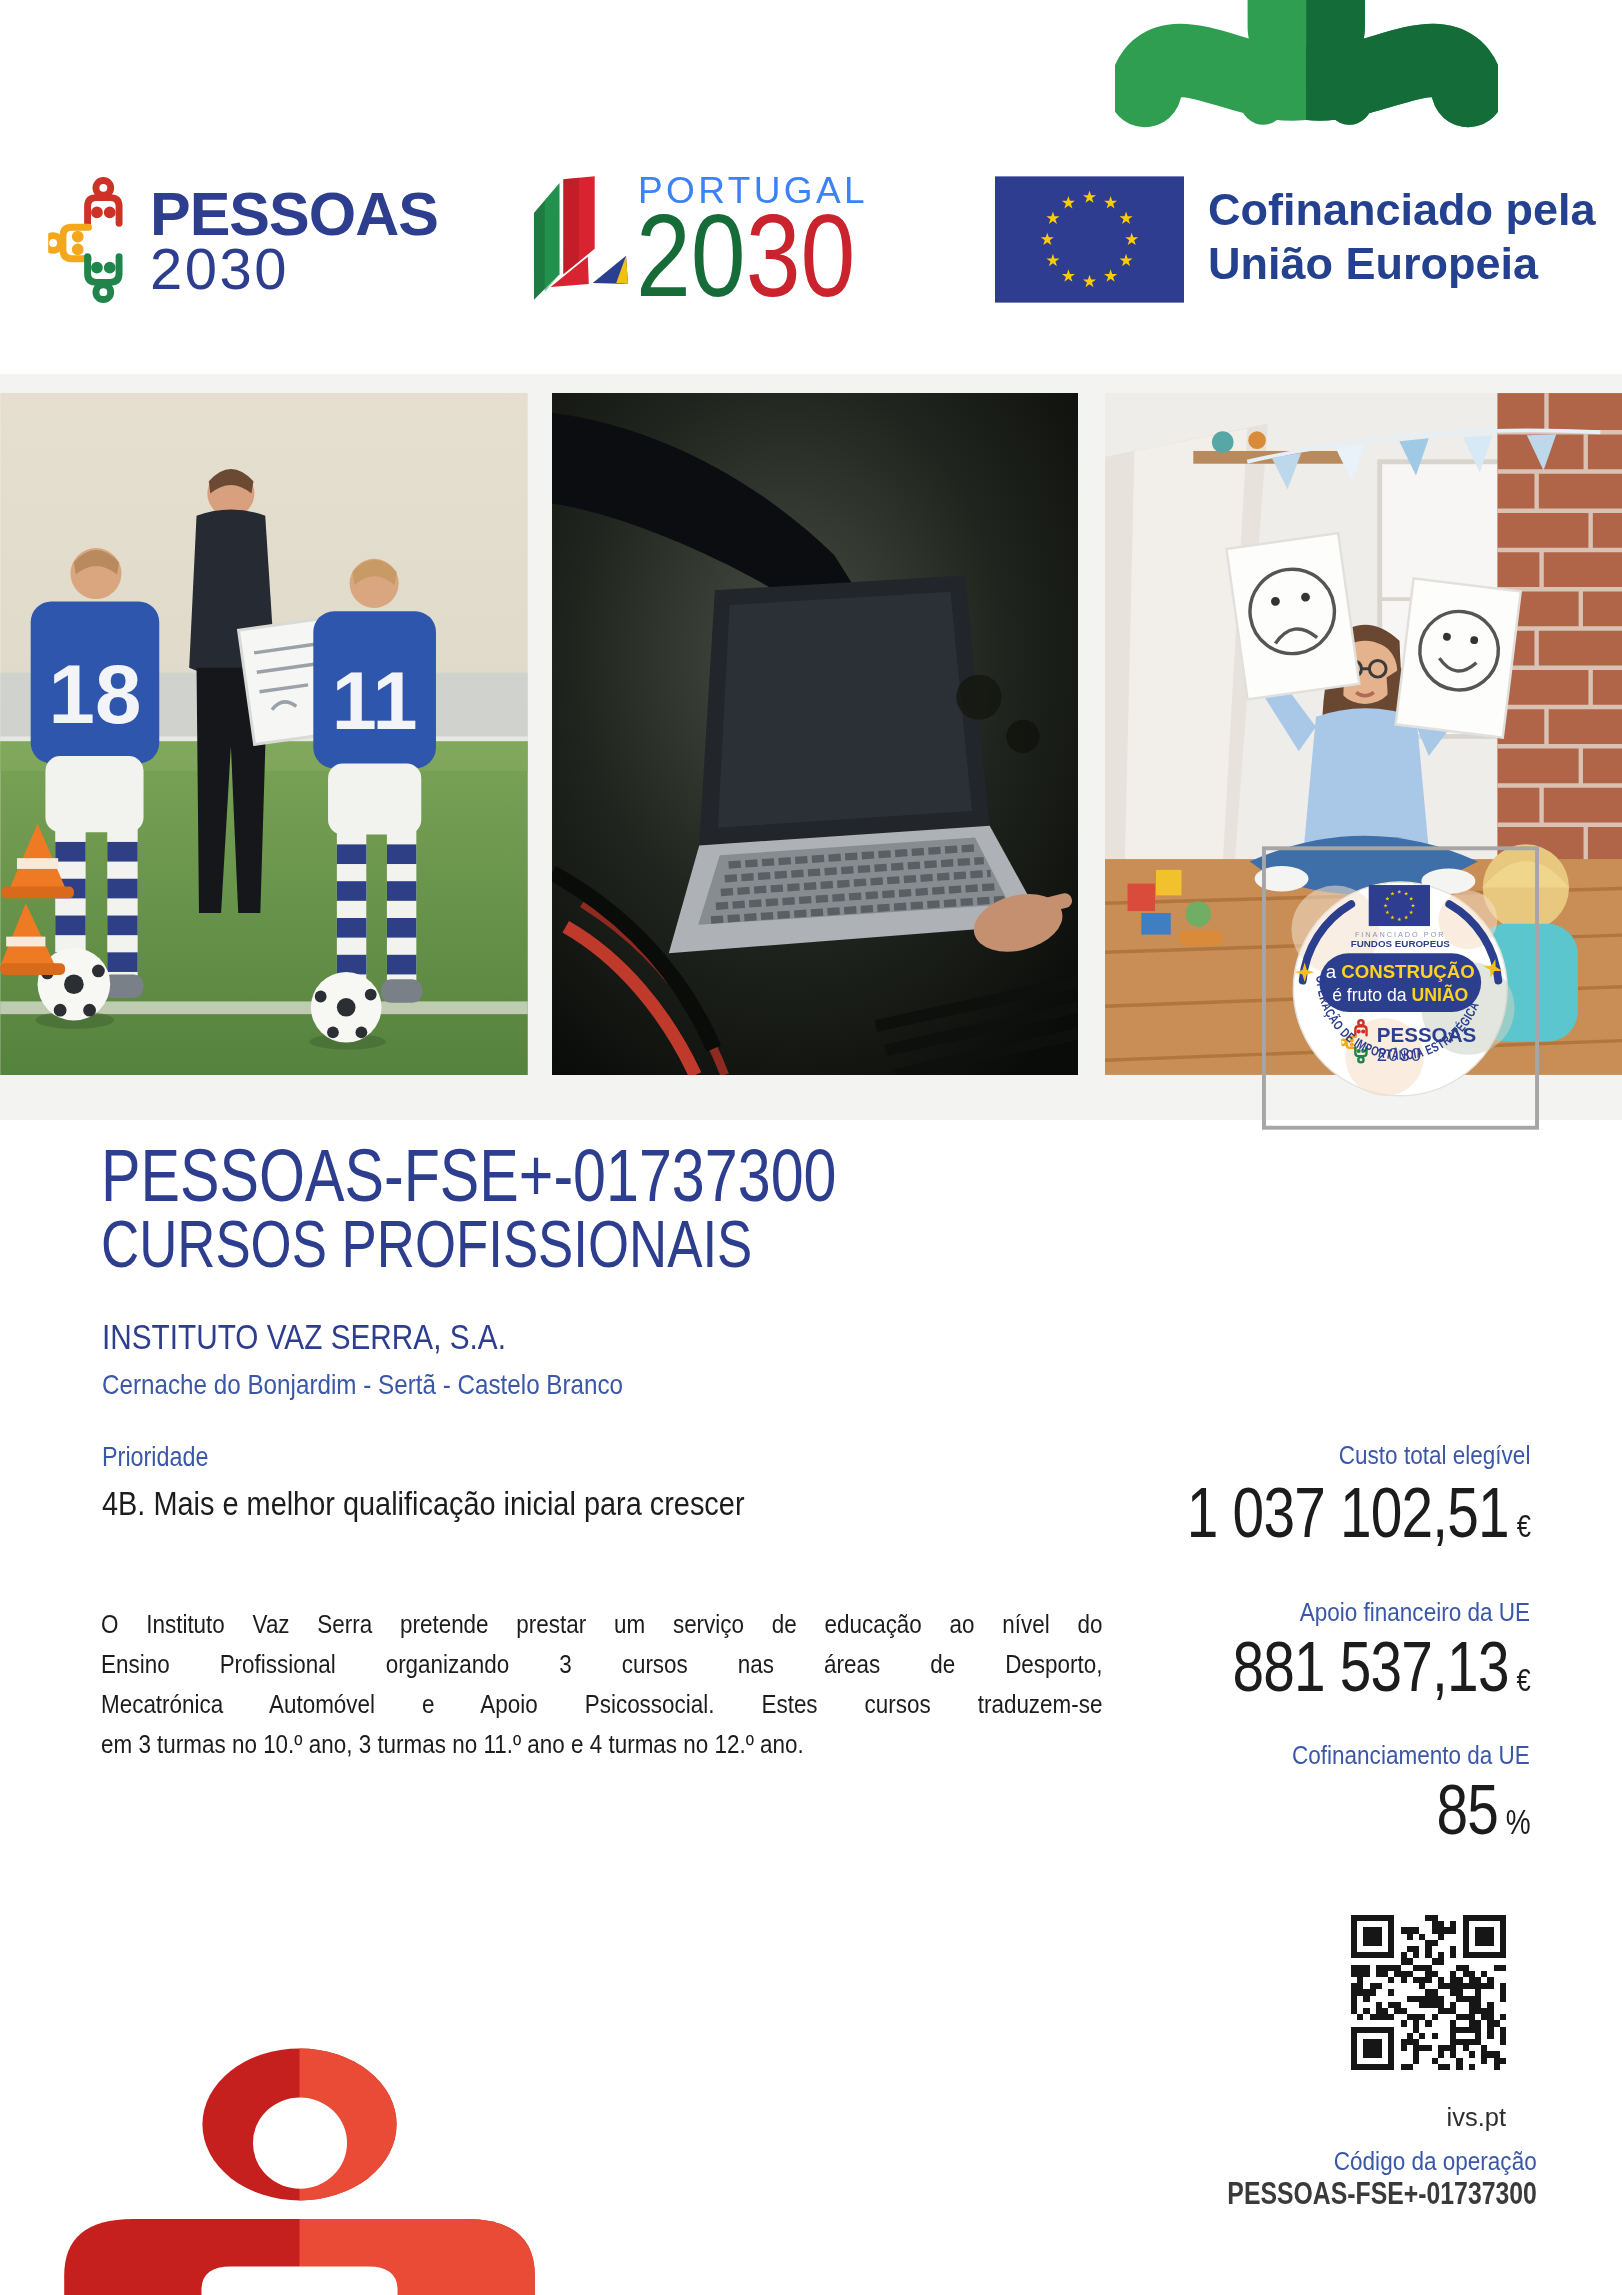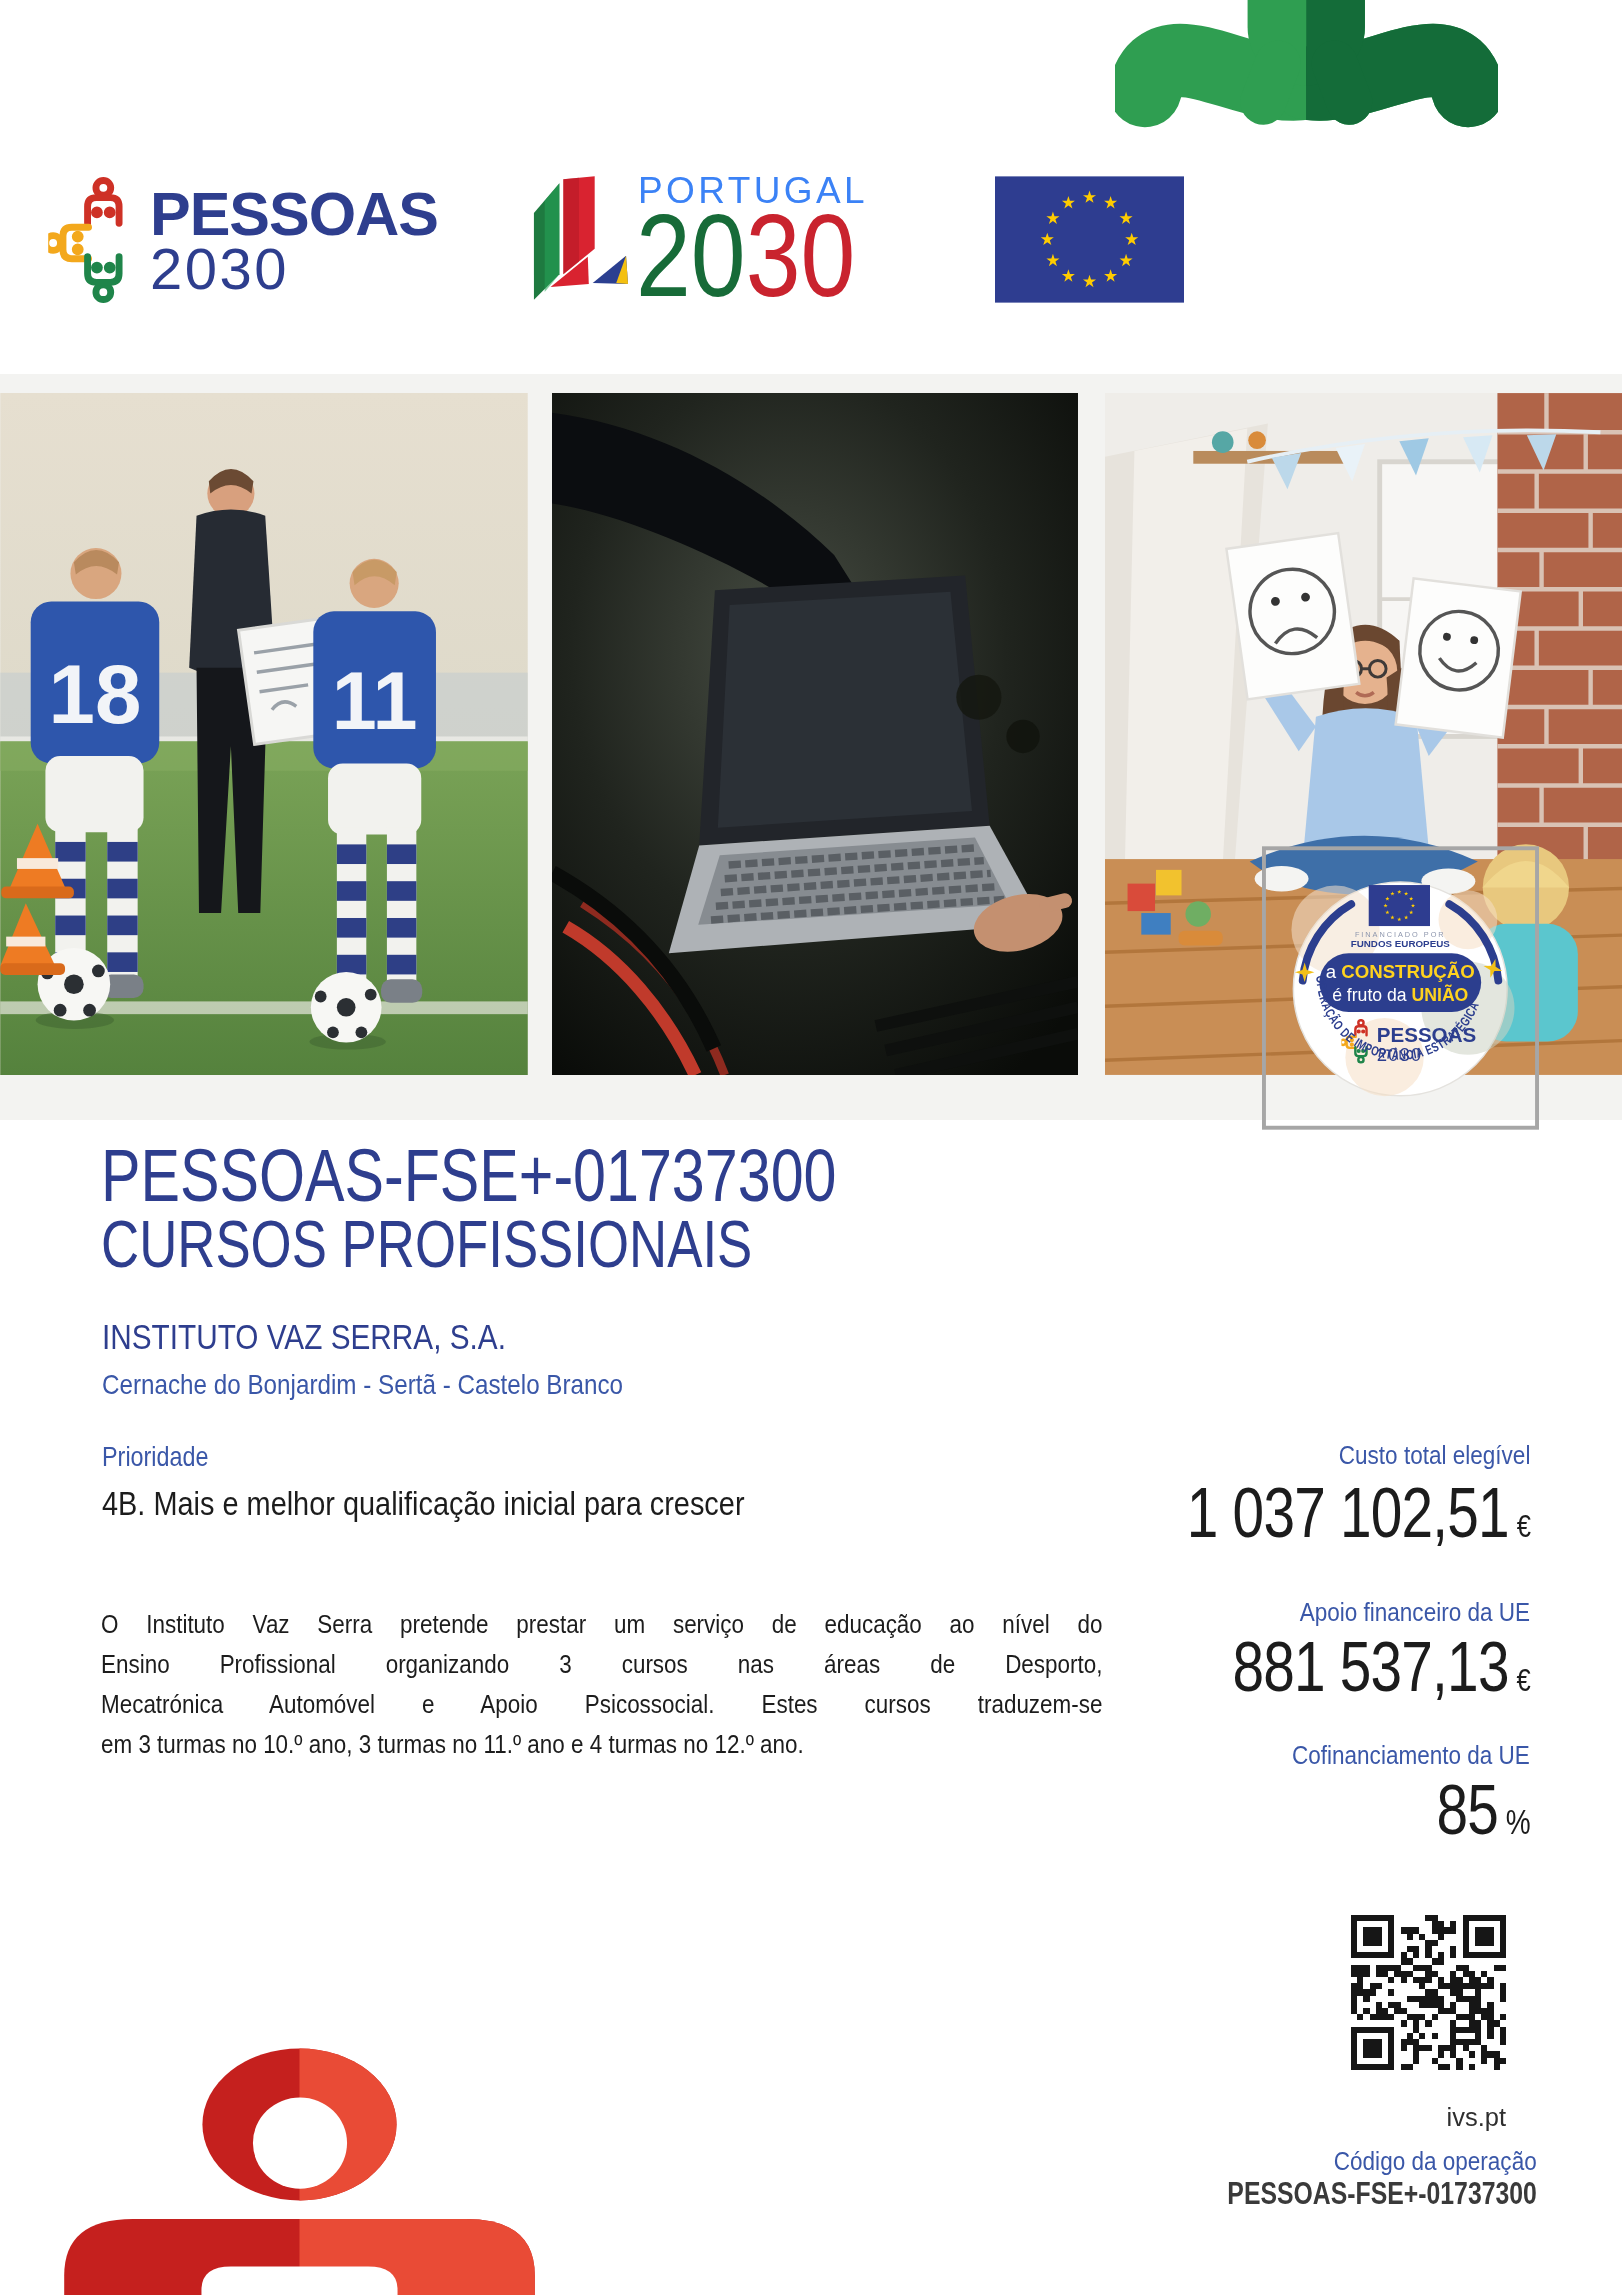--- a/index.html
+++ b/index.html
@@ -107,20 +107,24 @@
     <polygon points="42,226 118,164 120,220" fill="#D92330"></polygon>
     <polygon points="128,218 196,162 200,220" fill="#2B3F90"></polygon>
     <polygon points="196,162 200,220 176,218" fill="#F4C010"></polygon>
   </svg>
   <div class="abs" style="left:638px;top:170px;font-size:37px;letter-spacing:3.4px;color:#3b82f6">PORTUGAL</div>
   <div class="abs sx85" style="left:636px;top:198px;font-size:116px;line-height:1;font-weight:400"><span style="color:#176B38">20</span><span style="color:#C9232E">30</span></div>
 
   <svg class="abs" style="left:995px;top:176px" width="189" height="127" viewBox="0 0 385 258">
     <use href="#eu-flag" width="385" height="258"></use>
   </svg>
+  <div class="abs" style="left:1208px;top:183px;font-size:45px;font-weight:700;line-height:54px;color:#24418F">
+    <div>Cofinanciado pela</div>
+    <div>União Europeia</div>
+  </div>
 
   <div class="abs band" style="left:0;top:374px;width:1623px;height:746px"></div>
 
   <svg class="abs" style="left:0;top:393px" width="528" height="682" viewBox="0 0 1075 1390">
     <defs>
       <linearGradient id="p1sky" x1="0" y1="0" x2="0" y2="1">
         <stop offset="0" stop-color="#E6DFD0"></stop>
           <stop offset="1" stop-color="#D6D4C3"></stop>
       </linearGradient>
       <linearGradient id="p1grass" x1="0" y1="0" x2="0" y2="1">

